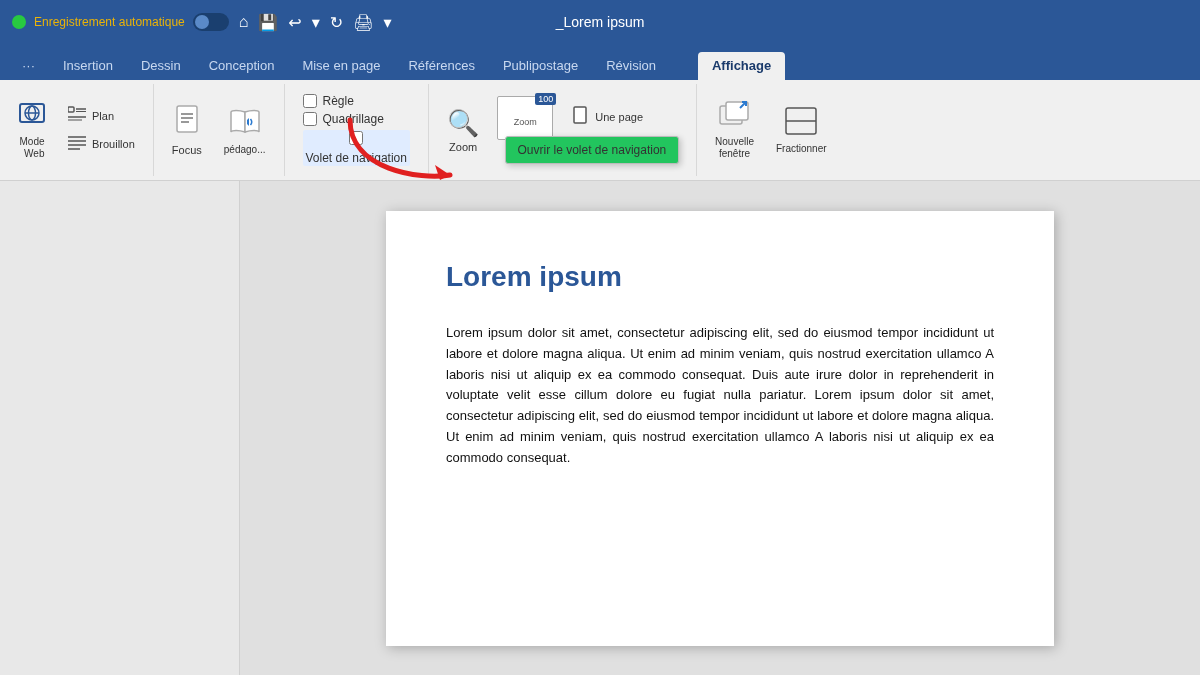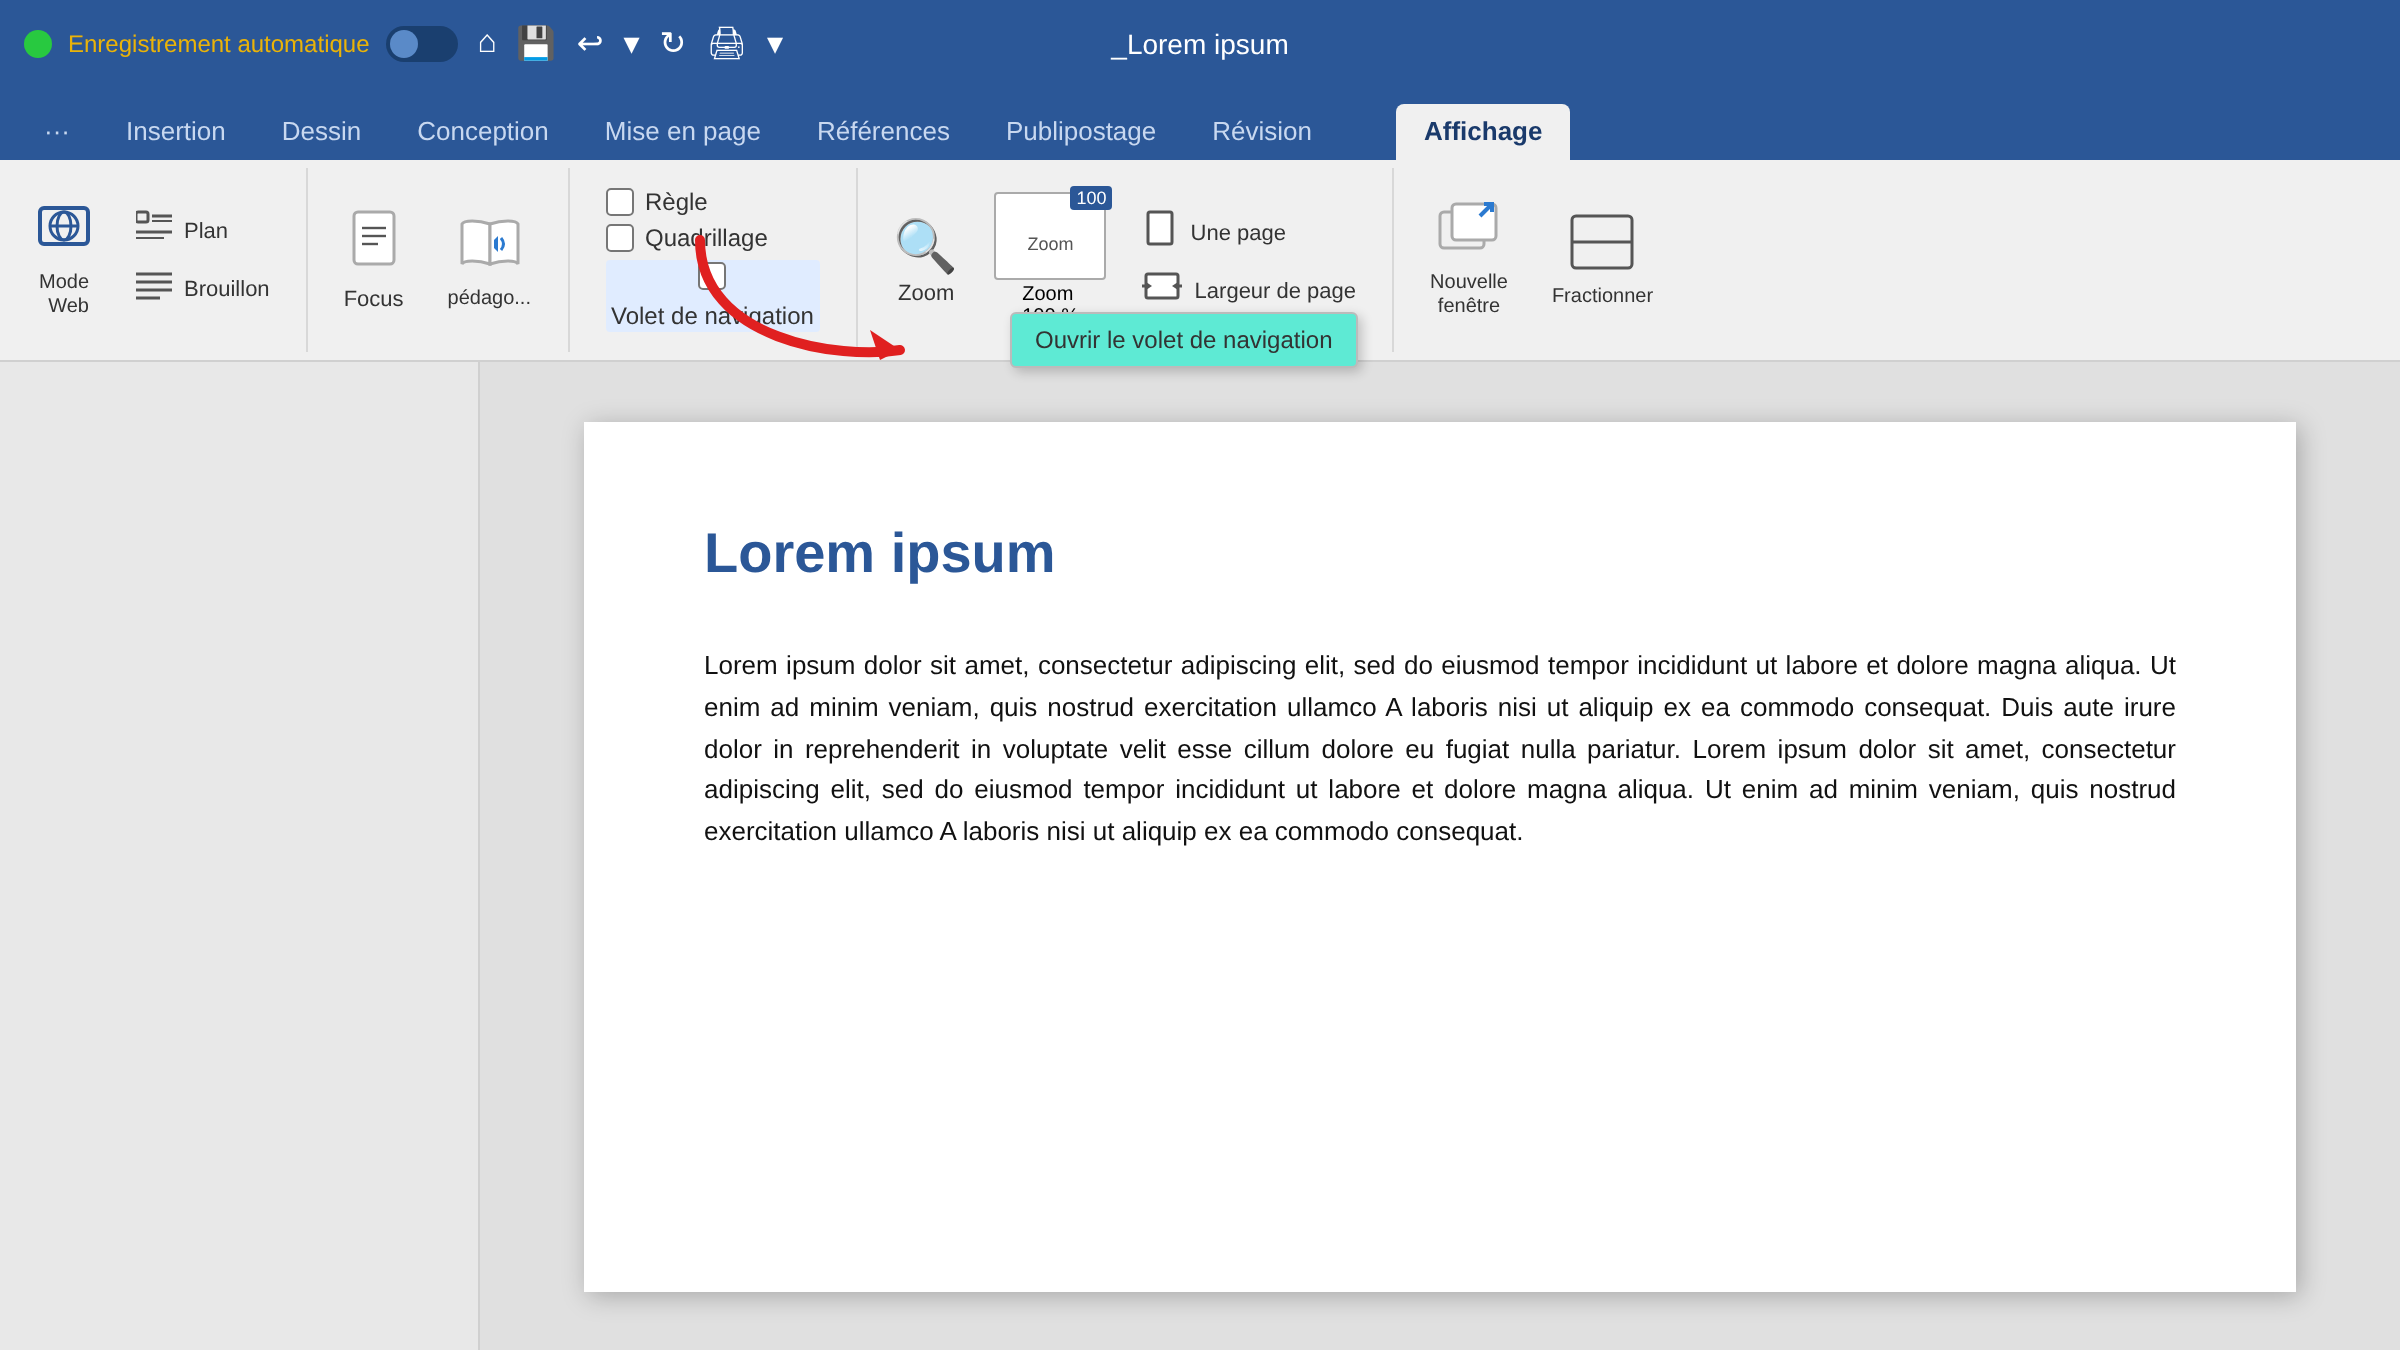--- a/index.html
+++ b/index.html
@@ -105,45 +105,44 @@
     .zoom-100-badge {
       position: absolute; top: -4px; right: -4px; background: #2b5797;
       color: white; font-size: 9px; padding: 1px 3px; border-radius: 2px;
     }
 
     
     .nav-checkbox-row { position: relative; flex-direction: column; }
     .tooltip-box {
       position: absolute;
       left: 60px; top: 28px;
-      background: #5eead4;
+      background: #22c55e;
       border: 1px solid #bbb;
       border-radius: 3px;
       padding: 6px 12px;
       font-size: 12px;
       color: #333;
       white-space: nowrap;
       box-shadow: 2px 2px 6px rgba(0,0,0,0.2);
       z-index: 100;
-      margin-top: 20px;
     }
 
     
     .doc-area {
       background: #e0e0e0;
       flex: 1;
       display: flex;
       justify-content: center;
       padding: 30px 20px;
       overflow: auto;
       height: calc(675px - 44px - 36px - 100px);
     }
     .doc-page {
       background: white;
-      width: 856px;
+      width: 668px;
       min-height: 400px;
       box-shadow: 2px 2px 12px rgba(0,0,0,0.25);
       padding: 50px 60px;
     }
     .doc-title {
       font-size: 28px;
       font-weight: bold;
       color: #2b5797;
       margin-bottom: 30px;
     }

